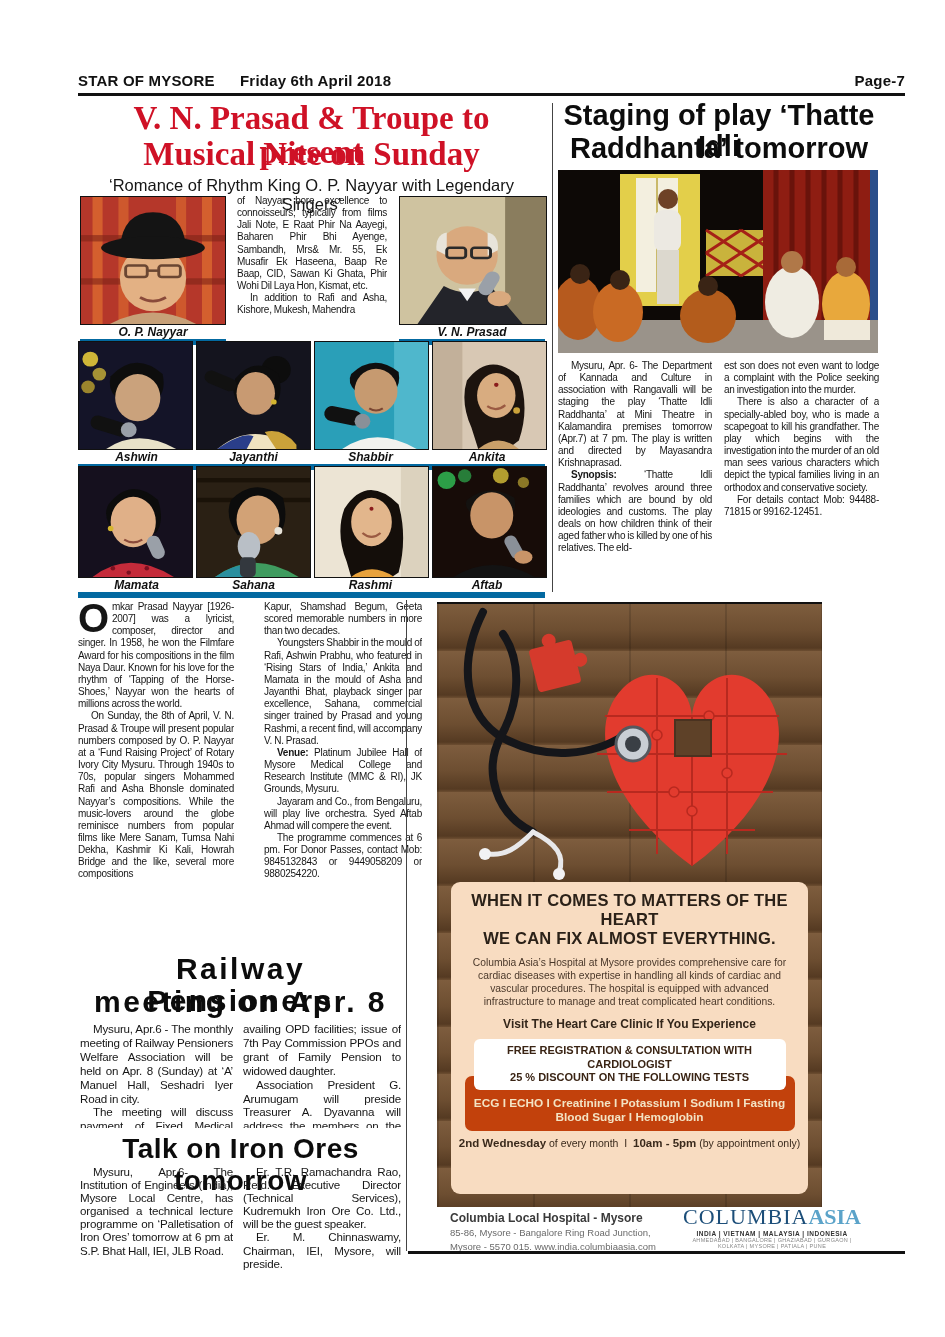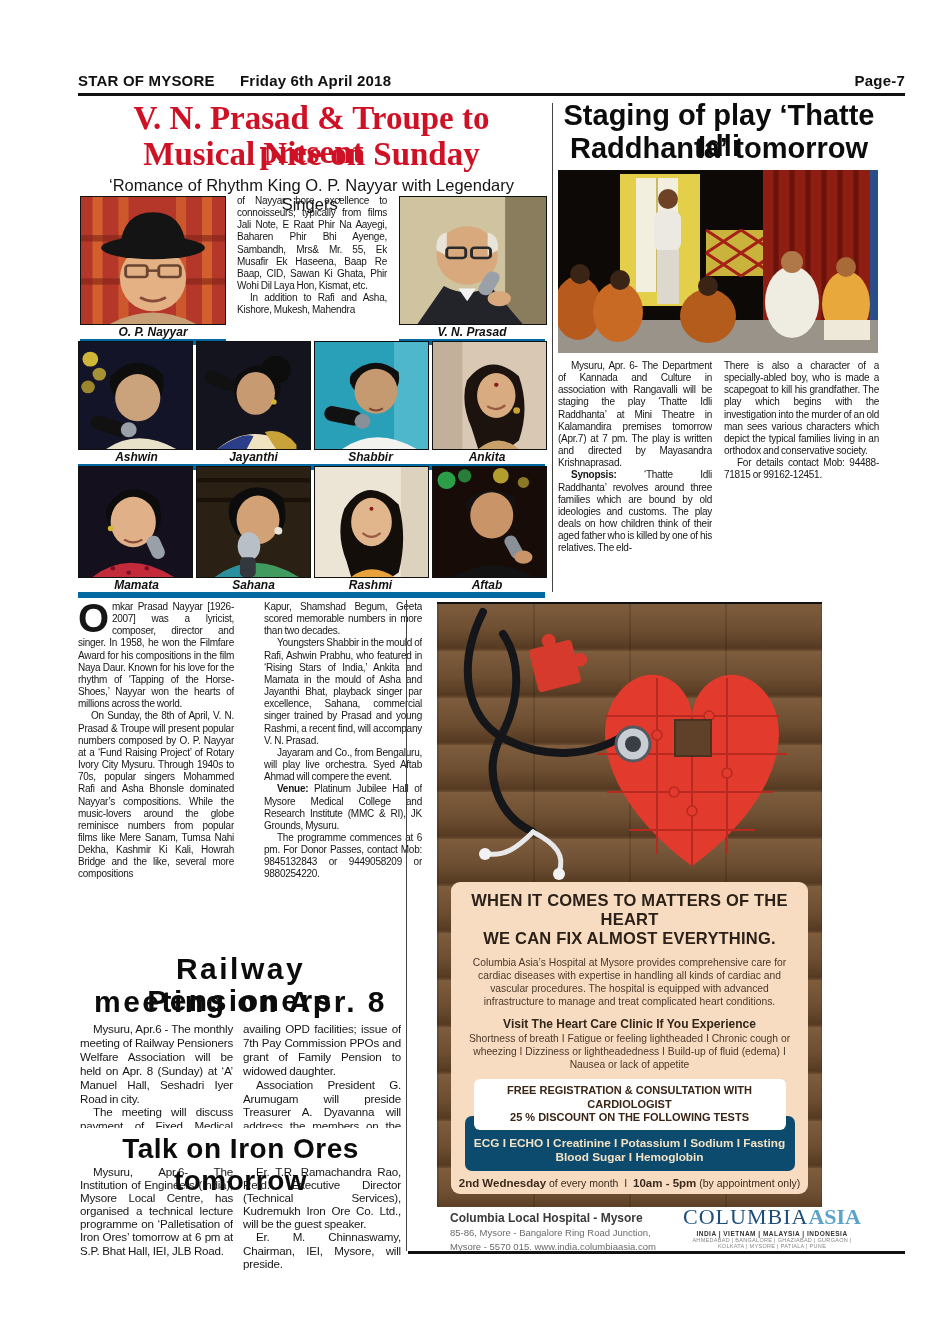--- a/index.html
+++ b/index.html
@@ -40,21 +40,21 @@
         repeating-linear-gradient(180deg,#7e5d3e 0px,#6d4e31 26px,#553a22 44px,#6d4e31 47px);}
   .ad .scene{position:absolute;left:0;top:0;width:385px;height:290px;}
   .panel{position:absolute;left:14px;top:278px;width:357px;height:312px;background:#f8dcc1;
          border-radius:9px;text-align:center;color:#3a2a1c;overflow:hidden;}
   .adh{font-weight:bold;font-size:16.5px;line-height:19px;color:#2b2118;letter-spacing:.2px;margin-top:9px;}
   .adintro{font-size:10.3px;line-height:13px;color:#4a382a;margin:8px 14px 0;}
   .adclinic{font-size:12px;font-weight:bold;color:#33261a;margin-top:9px;}
   .adsymp{font-size:10.3px;line-height:12.8px;color:#4a382a;margin:2px 8px 0;}
   .offerwhite{position:relative;z-index:2;width:300px;margin:8px auto 0;background:#fff;border-radius:6px;
          font-weight:bold;font-size:11px;line-height:13.5px;color:#3a2414;padding:5px 6px;}
-  .offerbrown{width:330px;margin:-14px auto 0;background:#0c4a6e;border-radius:7px;color:#f3e3c4;
+  .offerbrown{width:330px;margin:-14px auto 0;background:#c2410c;border-radius:7px;color:#f3e3c4;
          font-weight:bold;font-size:11.8px;line-height:14px;padding:20px 8px 7px;box-sizing:border-box;}
   .adsched{font-size:10.5px;color:#3a2a1c;margin-top:6px;}
   .adsched b{font-size:11.5px;}
   
   .hospname{font-weight:bold;font-size:12px;color:#3a3a3a;}
   .hospaddr{font-size:9.5px;color:#6a6a6a;line-height:11.5px;}
   .lg1{font-family:"Liberation Serif",serif;font-size:22px;letter-spacing:1px;color:#1c4e79;}
   .lg2{font-family:"Liberation Serif",serif;font-size:22px;font-weight:bold;color:#5ba3c9;}
   .lgc{font-size:6.5px;font-weight:bold;color:#333;letter-spacing:.5px;text-align:center;}
   .lgcity{font-size:5.5px;color:#888;letter-spacing:.3px;text-align:center;}
@@ -233,22 +233,22 @@
     <span class="cap" style="position:static;width:116px;">Aftab</span>
   </div>
 
   <div class="col drop" style="left:78px;top:601px;width:156px;height:354px;">
       <p>Omkar Prasad Nayyar [1926- 2007] was a lyricist, composer, director and singer. In 1958, he won the Filmfare Award for his compositions in the film Naya Daur. Known for his love for the rhythm of ‘Tapping of the Horse-Shoes,’ Nayyar won the hearts of millions across the world.</p>
       <p>On Sunday, the 8th of April, V. N. Prasad &amp; Troupe will present popular numbers composed by O. P. Nayyar at a ‘Fund Raising Project’ of Rotary Ivory City Mysuru. Through 1940s to 70s, popular singers Mohammed Rafi and Asha Bhonsle dominated Nayyar’s compositions. While the music-lovers around the globe reminisce numbers from popular films like Mere Sanam, Tumsa Nahi Dekha, Kashmir Ki Kali, Howrah Bridge and the like, several more compositions</p>
     </div>
   <div class="col flush" style="left:240px;top:601px;width:158px;height:354px;margin-left:24px;">
       <p>Kapur, Shamshad Begum, Geeta scored memorable numbers in more than two decades.</p>
       <p>Youngsters Shabbir in the mould of Rafi, Ashwin Prabhu, who featured in ‘Rising Stars of India,’ Ankita and Mamata in the mould of Asha and Jayanthi Bhat, playback singer par excellence, Sahana, commercial singer trained by Prasad and young Rashmi, a recent find, will accompany V. N. Prasad.</p>
+      <p><b>Venue: </b>Platinum Jubilee Hall of Mysore Medical College and Research Institute (MMC &amp; RI), JK Grounds, Mysuru.</p>
       <p>Jayaram and Co., from Bengaluru, will play live orchestra. Syed Aftab Ahmad will compere the event.</p>
-      <p><b>Venue: </b>Platinum Jubilee Hall of Mysore Medical College and Research Institute (MMC &amp; RI), JK Grounds, Mysuru.</p>
       <p>The programme commences at 6 pm. For Donor Passes, contact Mob: 9845132843 or 9449058209 or 9880254220.</p>
     </div>
 
   <div class="vrule" style="left:552px;top:103px;height:489px;"></div>
   <div class="vrule" style="left:406px;top:600px;height:651px;"></div>
 
   <div class="abs blackhl" style="left:556px;top:100px;width:326px;">Staging of play ‘Thatte Idli</div>
   <div class="abs blackhl" style="left:556px;top:133px;width:326px;">Raddhanta’ tomorrow</div>
 
   <div class="abs" style="left:558px;top:170px;width:320px;height:183px;overflow:hidden;">
@@ -278,20 +278,21 @@
         <rect x="266" y="150" width="46" height="20" fill="#efe9da"></rect>
         <circle cx="288" cy="97" r="10" fill="#a86a38"></circle>
     </svg>
   </div>
 
   <div class="col" style="left:558px;top:360px;width:154px;height:233px;">
       <p>Mysuru, Apr. 6- The Department of Kannada and Culture in association with Rangavalli will be staging the play ‘Thatte Idli Raddhanta’ at  Mini Theatre in Kalamandira premises tomorrow (Apr.7) at 7 pm. The play is written and directed by Mayasandra Krishnaprasad.</p>
       <p><b>Synopsis: </b>‘Thatte Idli Raddhanta’ revolves around three families which are bound by old ideologies and customs. The play deals on how children think of their aged father who is killed by one of his relatives. The eld-</p>
     </div>
   <div class="col flush" style="left:724px;top:360px;width:155px;height:233px;">
+      <p>est son does not even want to lodge a complaint with the Police seeking an investigation into the murder.</p>
       <p>There is also a character of a specially-abled boy, who is made a scapegoat to kill his grandfather. The play which begins with the investigation into the murder of an old man sees various characters which depict the typical families living in an orthodox and conservative society.</p>
       <p>For details contact Mob: 94488-71815 or 99162-12451.</p>
     </div>
 
   <div class="abs railhl" style="left:78px;top:953px;width:325px;">Railway Pensioners</div>
   <div class="abs railhl" style="left:78px;top:986px;width:325px;">meeting on Apr. 8</div>
   <div class="col col2x" style="left:80px;top:1022px;width:153px;height:106px;">
       <p>Mysuru, Apr.6 - The monthly meeting of Railway Pensioners Welfare Association will be held on Apr. 8 (Sunday) at ‘A’ Manuel Hall, Seshadri Iyer Road in city.</p>
       <p>The meeting will discuss payment of Fixed Medical Allowance to all irrespective of</p>
     </div>
@@ -343,21 +344,20 @@
         <circle cx="196" cy="140" r="17" fill="#c9ced4" stroke="#55585e" stroke-width="3"></circle>
         <circle cx="196" cy="140" r="8" fill="#3a3f45"></circle>
       </svg>
     </div>
 
     <div class="panel">
       <div class="adh">WHEN IT COMES TO  MATTERS OF THE HEART</div>
       <div class="adh" style="margin-top:0;">WE CAN FIX ALMOST EVERYTHING.</div>
       <div class="adintro">Columbia Asia’s Hospital at Mysore provides comprehensive care for cardiac diseases with expertise in handling all kinds of cardiac and vascular procedures. The hospital is equipped with advanced infrastructure to manage and treat complicated heart conditions.</div>
       <div class="adclinic">Visit The Heart Care Clinic If You Experience</div>
-      <div class="adsymp">Shortness of breath I Fatigue or feeling lightheaded I  Chronic cough or wheezing I Dizziness or lightheadedness I  Build-up of fluid (edema) I Nausea or lack of appetite</div>
       <div class="offerwhite">
         <div>FREE REGISTRATION &amp; CONSULTATION WITH CARDIOLOGIST</div>
         <div>25 % DISCOUNT ON THE FOLLOWING TESTS</div>
       </div>
       <div class="offerbrown">ECG I ECHO I Creatinine I Potassium I Sodium I Fasting Blood Sugar I Hemoglobin</div>
       <div class="adsched">
         <b>2nd Wednesday</b>
         <span>of every month</span>
         &nbsp;<span>I</span>&nbsp;
         <b>10am - 5pm</b>

